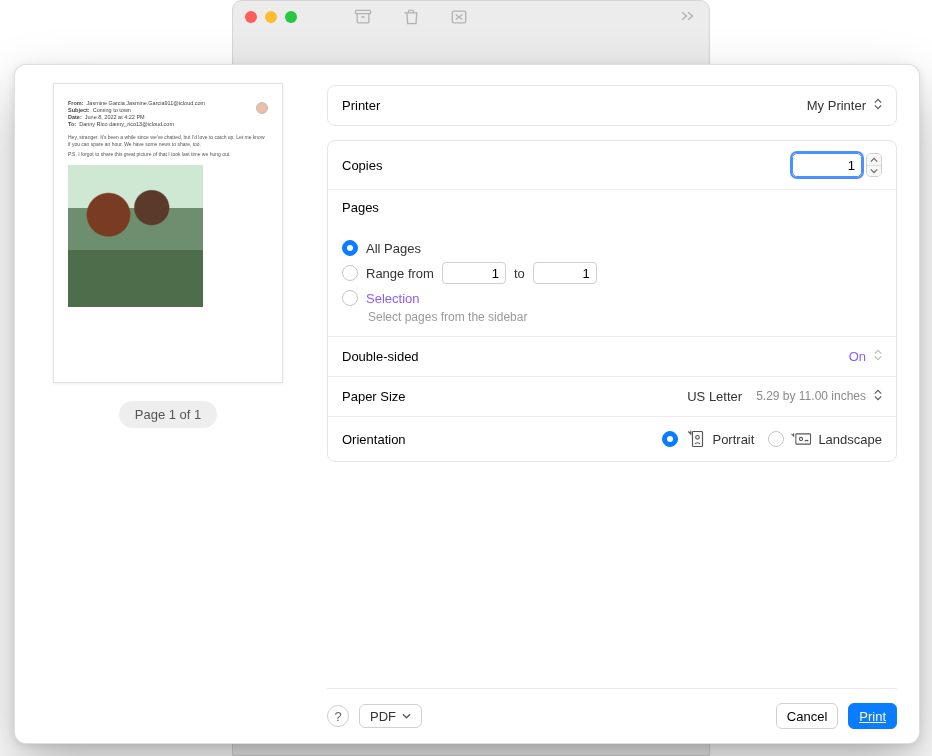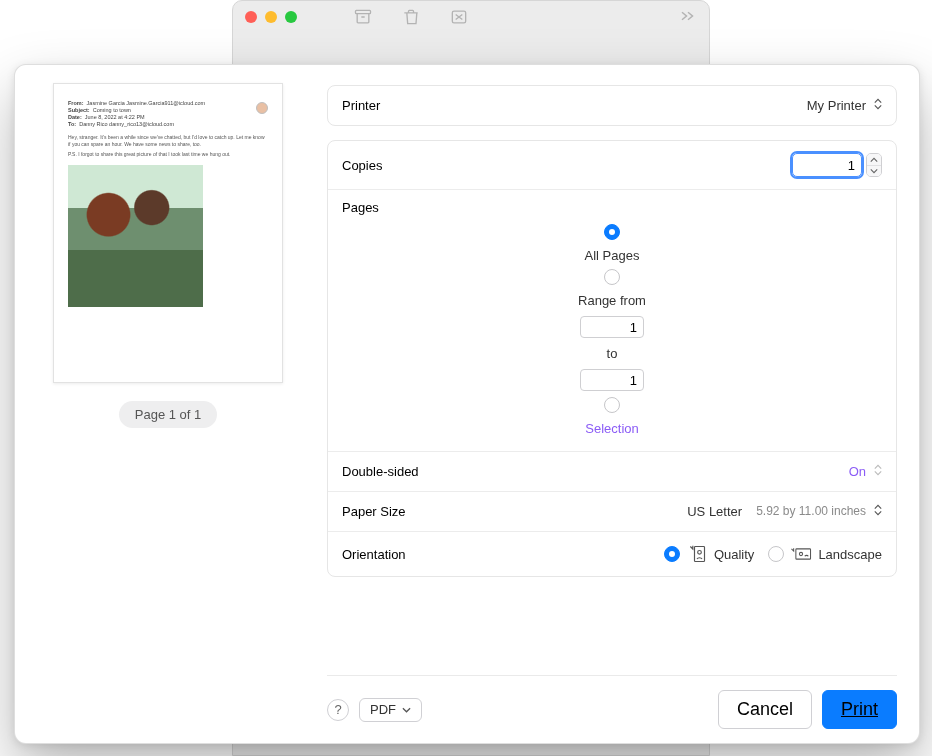--- a/index.html
+++ b/index.html
@@ -176,27 +176,26 @@
     display: flex;
     align-items: center;
     justify-content: center;
     background: #f7f7f8;
     cursor: pointer;
   }
   .step-btn + .step-btn { border-top: 1px solid #e1e1e3; }
 
   
   .pages-block { padding: 10px 14px 12px 14px; }
-  .pages-title { margin-bottom: 6px; }
+  .pages-title { margin-bottom: 22px; }
   .radio-row {
     display: flex;
     align-items: center;
     gap: 8px;
     padding: 3px 0;
-    flex-direction: column;
   }
   .radio {
     width: 16px; height: 16px;
     border-radius: 50%;
     border: 1px solid #c6c6c9;
     display: inline-flex;
     align-items: center;
     justify-content: center;
     background: #fff;
   }
@@ -280,32 +279,32 @@
     padding: 0 10px;
     border-radius: 6px;
     border: 1px solid #d0d0d4;
     background: #fff;
     display: flex;
     align-items: center;
     gap: 6px;
     cursor: pointer;
   }
   .push-btn {
-    height: 39px;
-    padding: 0 18px;
+    height: 26px;
+    padding: 0 10px;
     border-radius: 6px;
     border: 1px solid #d0d0d4;
     background: #fff;
     cursor: pointer;
-    font-size: 18px;
+    font-size: 13px;
   }
   .push-btn.primary {
     background: #0a7cff;
     border-color: #0a7cff;
-    color: #000000;
+    color: #fef9c3;
     text-decoration: underline;
   }
   .spacer { flex: 1; }
 
   .paper-dim { color: #8a8a8a; font-size: 12px; margin-left: 6px; }
 </style>
 </head>
 <body>
 
 <div class="parent-window">
@@ -422,20 +421,21 @@
           <span class="radio"></span>
           <span>Range from</span>
           <input class="mini-input" value="1" style="">
           <span>to</span>
           <input class="mini-input" value="1" style="">
         </div>
         <div class="radio-row">
           <span class="radio"></span>
           <span class="muted">Selection</span>
         </div>
+        <div class="hint">Select pages from the sidebar</div>
       </div>
 
 
       <div class="row sep">
         <span class="label">Double-sided</span>
         <span class="value-select muted">
           <span>On</span>
           <span class="sel-arrows">
             <svg viewBox="0 0 10 6">
                 <path d="M1 5 5 1 9 5" fill="none" stroke="#bbb" stroke-width="1.4"></path>
@@ -444,21 +444,21 @@
                 <path d="M1 1 5 5 9 1" fill="none" stroke="#bbb" stroke-width="1.4"></path>
               </svg>
           </span>
         </span>
       </div>
 
       <div class="row sep">
         <span class="label">Paper Size</span>
         <span class="value-select">
           <span>US Letter</span>
-          <span class="paper-dim">5.92 by 11.00 inches</span>
+          <span class="paper-dim">5.29 by 11.00 inches</span>
           <span class="sel-arrows">
             <svg viewBox="0 0 10 6">
                 <path d="M1 5 5 1 9 5" fill="none" stroke="#555" stroke-width="1.4"></path>
               </svg>
             <svg viewBox="0 0 10 6">
                 <path d="M1 1 5 5 9 1" fill="none" stroke="#555" stroke-width="1.4"></path>
               </svg>
           </span>
         </span>
       </div>
@@ -469,21 +469,21 @@
           <span class="orient-item">
             <span class="radio checked"></span>
             <span class="orient-icon">
               <svg viewBox="0 0 26 24" fill="none" stroke="#555" stroke-width="1.4">
                 <path d="M8 2v4l-3-3"></path>
                   <rect x="10" y="3" width="12" height="18" rx="1"></rect>
                 <circle cx="16" cy="10" r="2.2"></circle>
                   <path d="M13 18c1-2 5-2 6 0"></path>
               </svg>
             </span>
-            <span>Quality</span>
+            <span>Portrait</span>
           </span>
           <span class="orient-item">
             <span class="radio"></span>
             <span class="orient-icon">
               <svg viewBox="0 0 30 24" fill="none" stroke="#555" stroke-width="1.4">
                 <path d="M5 4v4l-3-3"></path>
                   <rect x="8" y="5" width="20" height="14" rx="1"></rect>
                 <circle cx="15" cy="12" r="2.2"></circle>
                   <path d="M20 15c1.5-1.5 4-1.5 5 0"></path>
               </svg>

